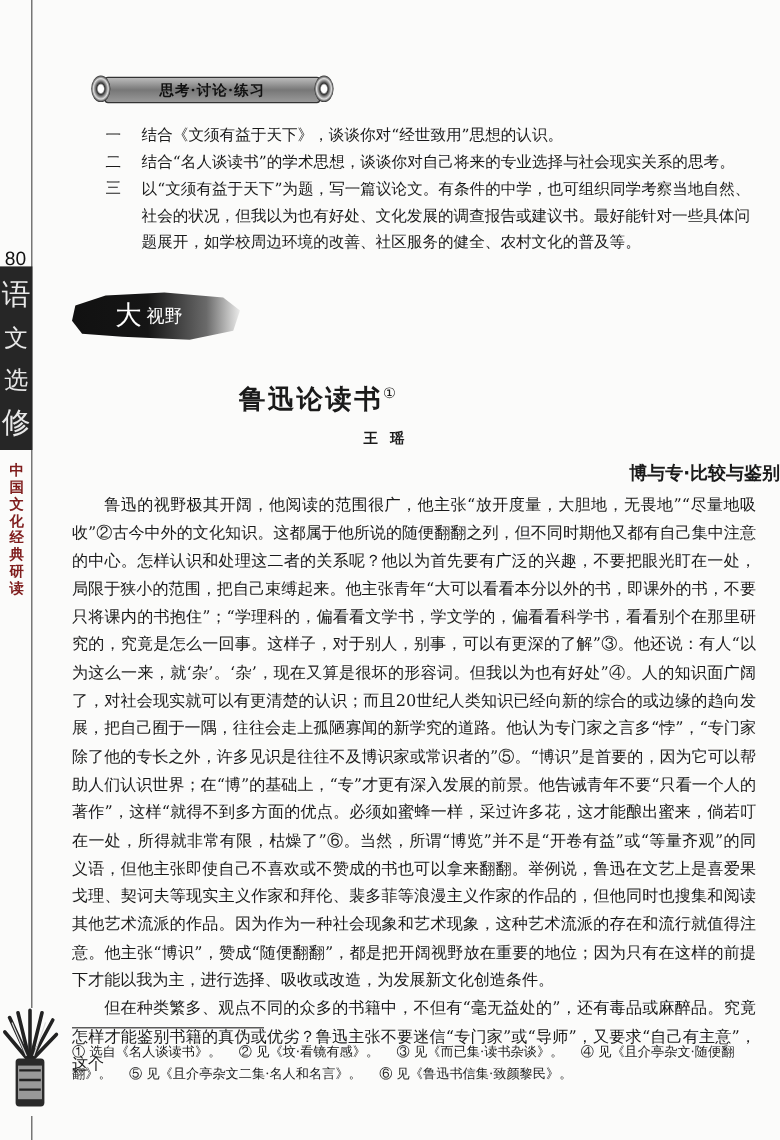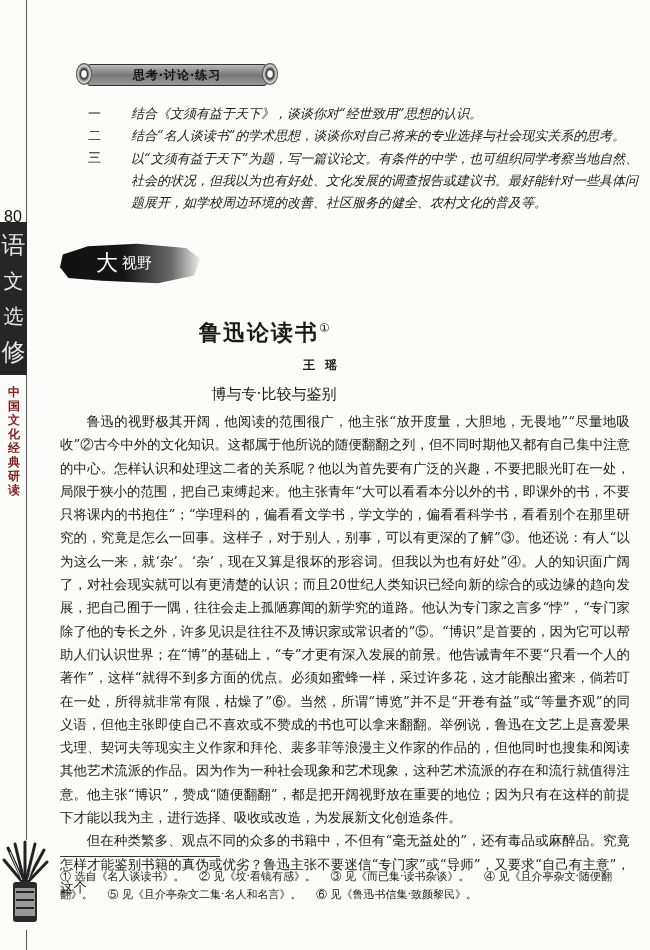--- a/index.html
+++ b/index.html
@@ -29,35 +29,35 @@
       background:linear-gradient(#bbb,#777 50%,#999);
       border:1px solid #333; border-radius:3px;
       display:flex; align-items:center; justify-content:center;
       font-size:12px; font-weight:bold; color:#111; letter-spacing:1px;
     }
     .banner .cap { position:absolute; width:16px; height:22px; top:-2px; border-radius:50%; background:radial-gradient(#fff 20%,#333 30%,#ddd 55%,#333 70%); }
     .banner .cap.l { left:-12px; } .banner .cap.r { right:-12px; }
 
     .ex { position:absolute; left:88px; font-size:13px; line-height:20px; }
     .ex .n { position:absolute; left:0; }
-    .ex .t { position:absolute; left:43px; width:510px;font-style:italic; }
+    .ex .t { position:absolute; left:30px; width:510px; }
 
     .section-brush {
       position:absolute; left:60px; top:242px; width:140px; height:42px;
       background:linear-gradient(90deg,#111 0%,#151515 45%,#6a6a6a 80%,rgba(200,200,200,0.3) 100%);
       clip-path:polygon(2% 30%,20% 10%,55% 4%,90% 14%,100% 40%,96% 80%,70% 98%,30% 92%,6% 86%,0 60%);
       color:#fff; display:flex; align-items:center; padding-left:36px; box-sizing:border-box;
     }
     .section-brush .big { font-size:22px; margin-right:4px; }
     .section-brush .small { font-size:15px; }
 
     .article-title { position:absolute; left:0; width:531px; top:318px; text-align:center; font-size:22px; letter-spacing:2px; font-weight:bold; }
     .article-title sup { font-size:12px; font-weight:normal; }
     .author { position:absolute; left:0; width:650px; top:357px; text-align:center; font-size:12px; font-weight:bold; letter-spacing:10px; }
-    .subhead { position:absolute; left:0; width:548px; top:385px; text-align:center; font-family:"DejaVu Sans","Liberation Sans",sans-serif; font-size:15px; font-weight:normal; }
+    .subhead { position:absolute; left:0; width:650px; top:385px; text-align:right; font-family:"DejaVu Sans","Liberation Sans",sans-serif; font-size:15px; font-weight:bold; }
 
     .body-text { position:absolute; left:60px; width:570px; top:410px; font-size:13.4px; line-height:23.3px; text-align:justify; }
     .body-text p { margin:0; text-indent:2em; }
 
     .fn-rule { position:absolute; left:60px; top:856px; width:160px; height:1px; background:#333; }
     .footnotes { position:absolute; left:60px; top:868px; width:570px; font-size:11px; line-height:18px; }
   </style>
 </head>
 <body>
 

